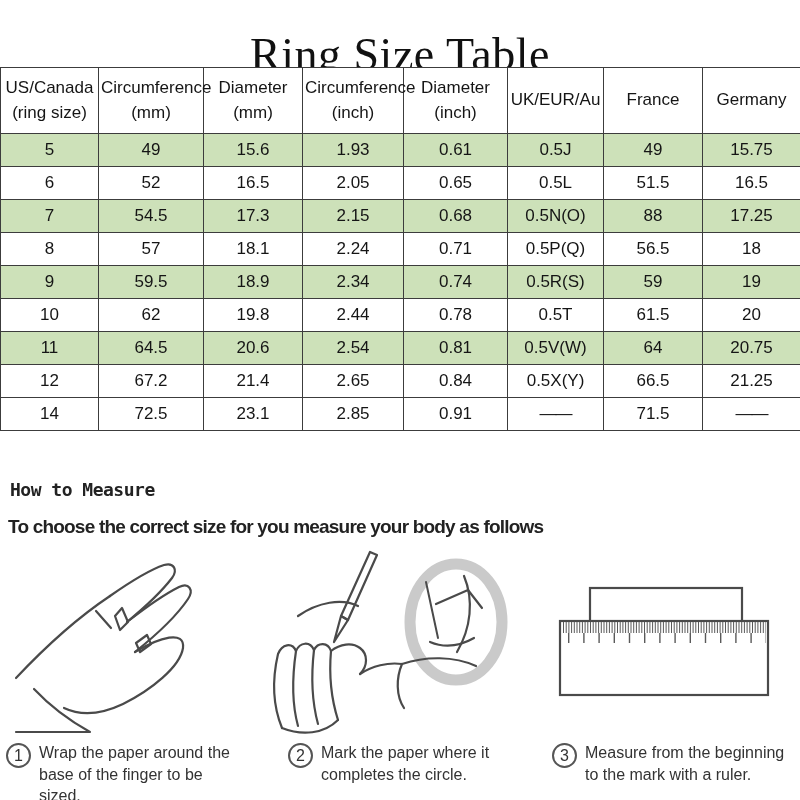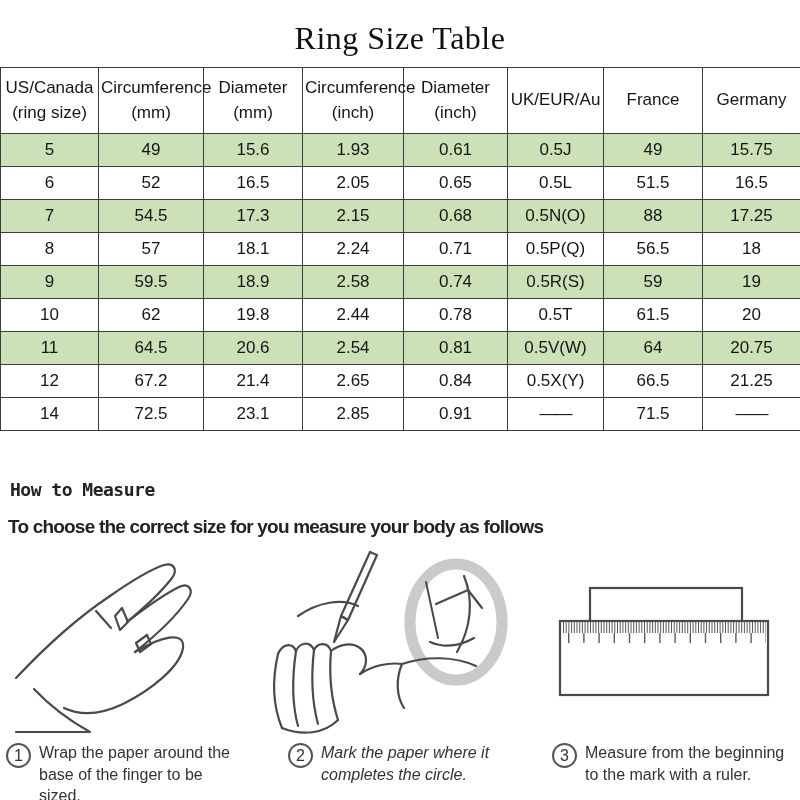--- a/index.html
+++ b/index.html
@@ -10,26 +10,26 @@
     height: 800px;
     background: #ffffff;
     overflow: hidden;
     font-family: "Liberation Serif", serif;
     color: #1a1a1a;
   }
 
   
   .title {
     position: absolute;
-    top: 20px;
+    top: 28px;
     left: 0;
     width: 100%;
     text-align: center;
     font-family: "Liberation Serif", serif;
-    font-size: 32px;
+    font-size: 46px;
     font-weight: 400;
     color: #111;
     letter-spacing: 0.5px;
   }
 
   
   table.size-table {
     position: absolute;
     top: 67px;
     left: 0;
@@ -113,21 +113,21 @@
     font-size: 16px;
     color: #333;
     margin-top: 1px;
   }
   .step-text {
     font-size: 16px;
     line-height: 1.35;
     color: #333;
   }
   #step-1 .step-text { max-width: 205px; }
-  #step-2 .step-text { max-width: 180px; font-style: italic; }
+  #step-2 .step-text { max-width: 180px; }
   #step-3 .step-text { max-width: 215px; }
 </style>
 </head>
 <body>
 
 <div class="page">
 
   <div class="title">Ring Size Table</div>
 
   <table class="size-table">
@@ -212,21 +212,21 @@
           <td>2.24</td>
           <td>0.71</td>
           <td>0.5P(Q)</td>
           <td>56.5</td>
           <td>18</td>
         </tr>
         <tr class="row-green">
           <td>9</td>
           <td>59.5</td>
           <td>18.9</td>
-          <td>2.58</td>
+          <td>2.34</td>
           <td>0.74</td>
           <td>0.5R(S)</td>
           <td>59</td>
           <td>19</td>
         </tr>
         <tr class="row-white">
           <td>10</td>
           <td>62</td>
           <td>19.8</td>
           <td>2.44</td>

